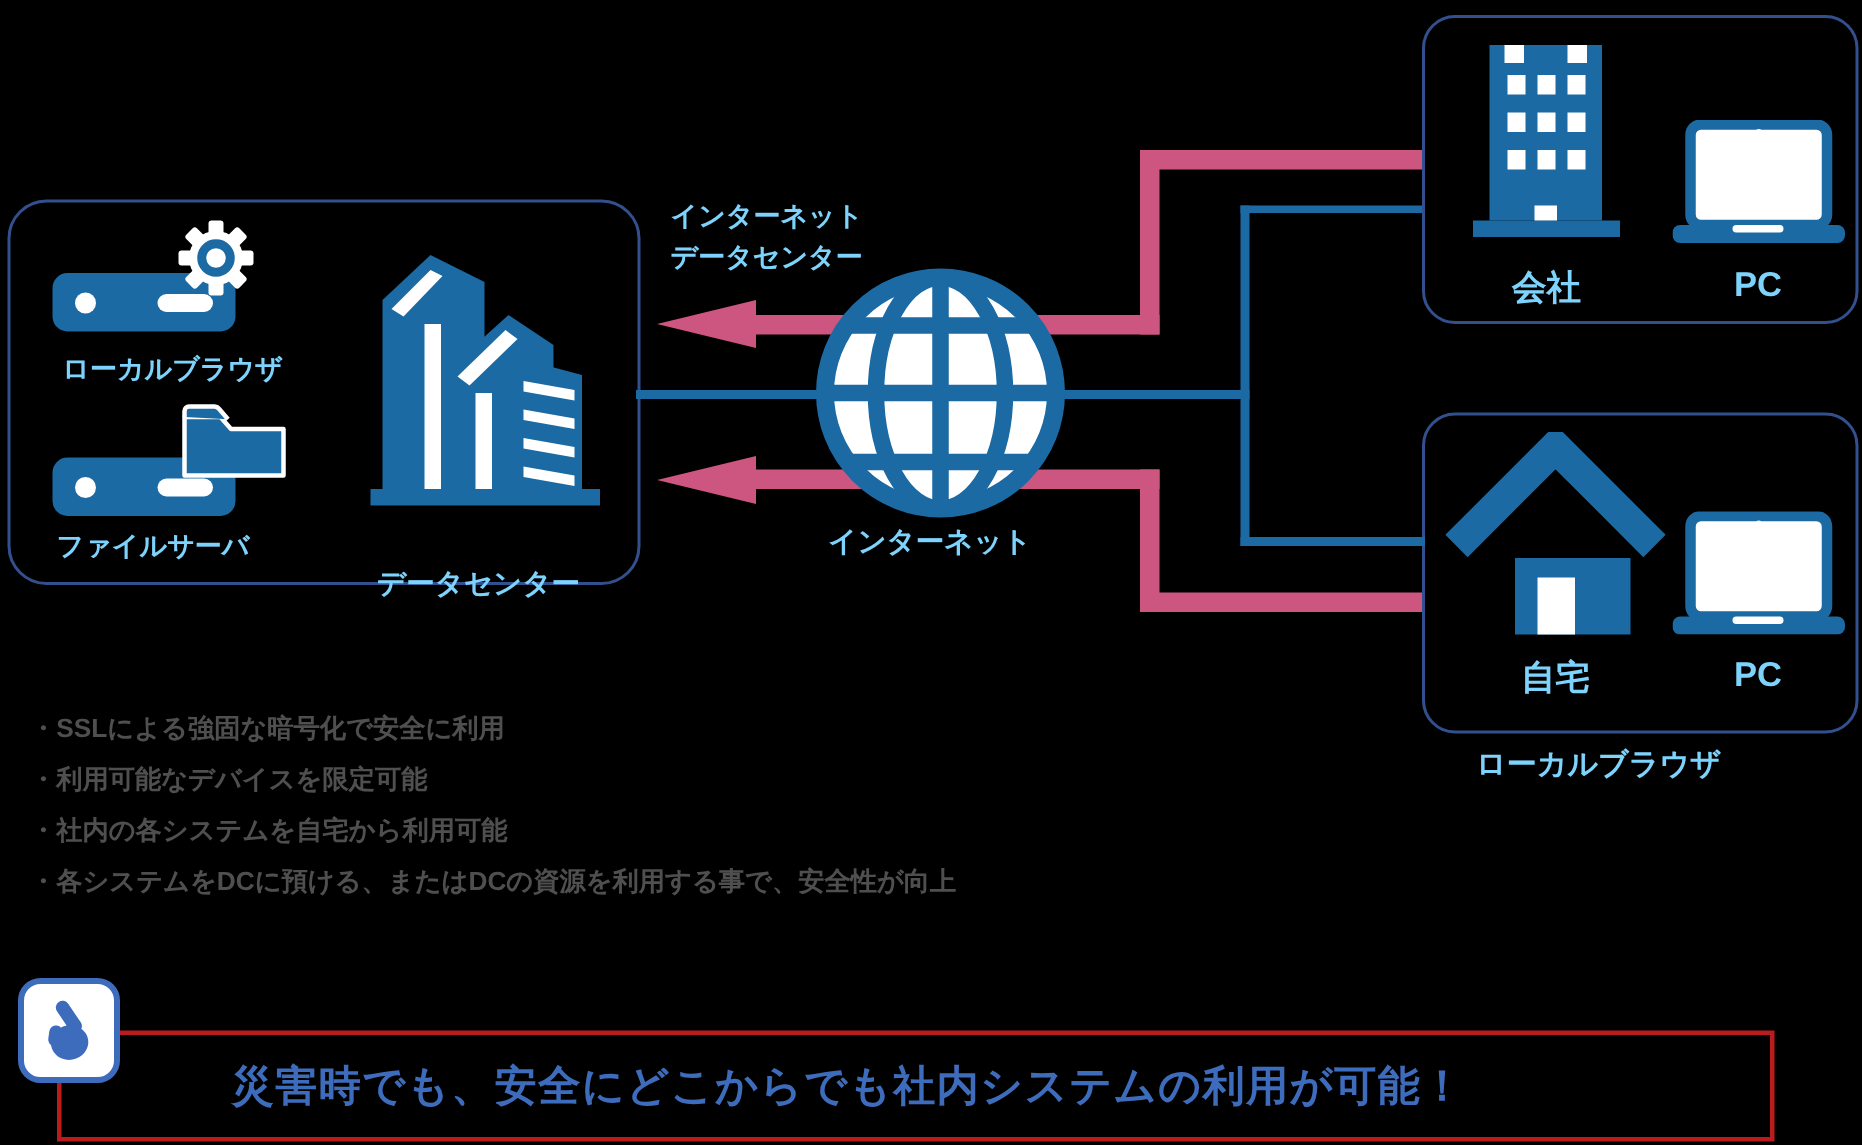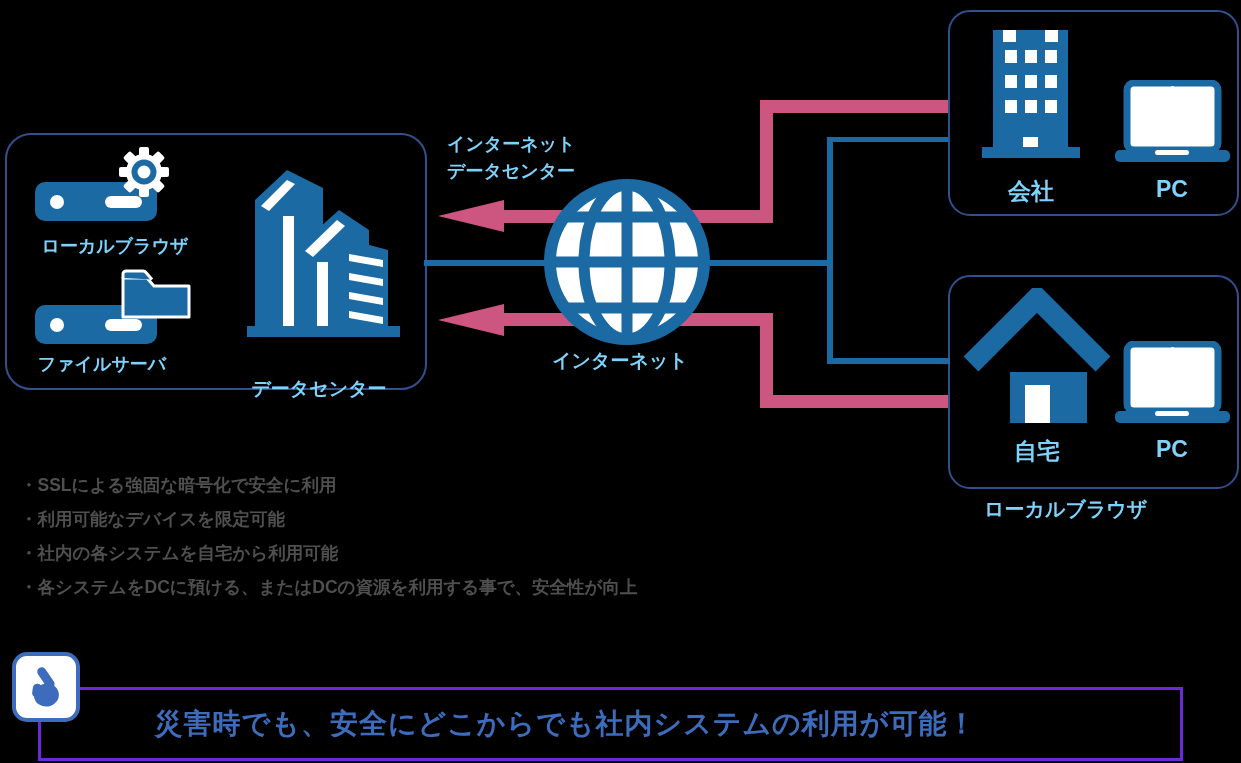--- a/index.html
+++ b/index.html
@@ -20,21 +20,21 @@
     border-top:16px solid transparent;border-bottom:16px solid transparent;
     border-right:66px solid #cd5681;}
   
   .server{position:absolute;width:122px;height:39px;background:#1b6aa4;border-radius:10px;z-index:3;}
   .server .s-dot{position:absolute;left:15px;top:13px;width:14px;height:14px;border-radius:50%;background:#fff;}
   .server .s-bar{position:absolute;left:70px;top:14px;width:37px;height:12px;border-radius:6px;background:#fff;}
   .icon{z-index:3;}
   svg{display:block;}
   
   .banner-box{position:absolute;left:38px;top:687px;width:1139px;height:68px;
-    border:3px solid #6d28d9;background:transparent;z-index:2;
+    border:3px solid #b91c1c;background:transparent;z-index:2;
     display:flex;align-items:center;justify-content:center;}
   .banner-text{color:#3e6cbc;font-weight:bold;font-size:28px;letter-spacing:1px;
     padding-right:90px;white-space:nowrap;}
   .banner-icon{position:absolute;left:12px;top:652px;width:60px;height:62px;background:#fff;
     border:4px solid #3e6cbc;border-radius:15px;z-index:4;
     display:flex;align-items:center;justify-content:center;}
   
   .bullets{position:absolute;left:20px;top:436px;color:#4f4f4f;font-weight:bold;
     font-size:17.5px;line-height:34px;z-index:2;margin-top:32px;}
   .bullets div{white-space:nowrap;}

